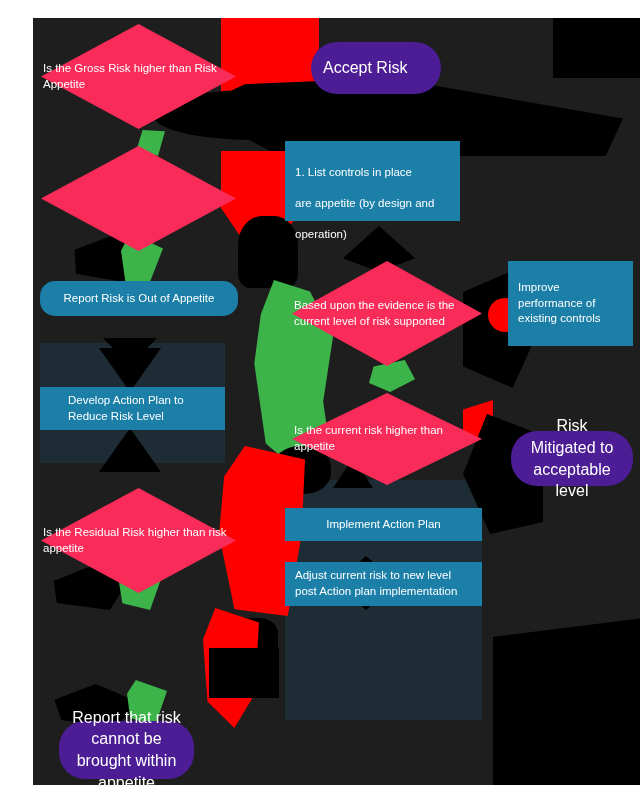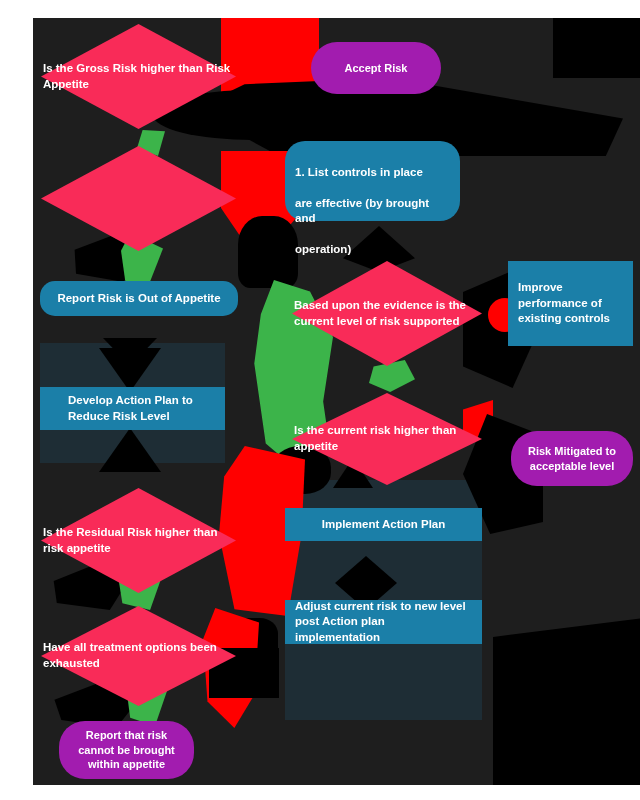--- a/index.html
+++ b/index.html
@@ -10,24 +10,24 @@
   
   .panel{position:absolute;background:#1e2d35;}
 
   
   .blob{position:absolute;}
   .blk{background:#000000;}
   .red{background:#ff0000;}
   .grn{background:#3cb44a;}
 
   
-  .node{position:absolute;display:flex;align-items:center;box-sizing:border-box;color:#ffffff;font-weight:bold;}
+  .node{position:absolute;display:flex;align-items:center;box-sizing:border-box;color:#ffffff;}
   .proc{background:#1b7fa8;padding:8px 10px;font-size:11.5px;line-height:1.35;}
   .proc.ctr{justify-content:center;text-align:center;}
-  .term{background:#a21caf;border-radius:26px;justify-content:center;text-align:center;font-size:11px;line-height:1.35;padding:6px 12px;}
+  .term{background:#4c1d95;border-radius:26px;text-align:center;font-size:16px;line-height:1.35;padding:6px 12px;}
   .dec{display:flex;align-items:center;justify-content:center;}
   .dec .dlabel{position:relative;z-index:3;font-size:11.5px;line-height:1.35;color:#ffffff;text-align:left;padding:0 2px;}
   .dshape{position:absolute;inset:0;background:#f92b58;clip-path:polygon(50% 0%,100% 50%,50% 100%,0% 50%);z-index:1;}
 </style>
 </head>
 <body>
 
 <div id="stage">
   <div class="canvas">
 
@@ -76,24 +76,24 @@
     </div>
 
     <div class="node term" style="left:278px;top:24px;width:130px;height:52px;">
       <span>Accept Risk</span>
     </div>
 
     <div class="node dec" style="left:8px;top:128px;width:195px;height:105px;">
       <div class="dshape"></div>
     </div>
 
-    <div class="node proc" style="left:252px;top:123px;width:175px;height:80px;align-items:flex-start;border-radius:20px;">
+    <div class="node proc" style="left:252px;top:123px;width:175px;height:80px;align-items:flex-start;">
       <div style="white-space:pre-line;">
         <div>1. List controls in place</div>
-        <div>are effective (by brought and</div>
+        <div>are appetite (by design and</div>
         <div>operation)</div>
       </div>
     </div>
 
     <div class="node proc ctr" style="left:7px;top:263px;width:198px;height:35px;border-radius:15px;">
       <span>Report Risk is Out of Appetite</span>
     </div>
 
     <div class="node dec" style="left:259px;top:243px;width:190px;height:105px;">
       <div class="dshape"></div>
@@ -119,27 +119,23 @@
 
     <div class="node dec" style="left:8px;top:470px;width:195px;height:105px;">
       <div class="dshape"></div>
       <div class="dlabel">Is the Residual Risk higher than risk appetite</div>
     </div>
 
     <div class="node proc ctr" style="left:252px;top:490px;width:197px;height:33px;align-items:flex-end;">
       <span>Implement Action Plan</span>
     </div>
 
-    <div class="node proc" style="left:252px;top:582px;width:197px;height:44px;">
+    <div class="node proc" style="left:252px;top:544px;width:197px;height:44px;">
       <span>Adjust current risk to new level post Action plan implementation</span>
     </div>
 
-    <div class="node dec" style="left:8px;top:588px;width:195px;height:100px;">
-      <div class="dshape"></div>
-      <div class="dlabel">Have all treatment options been exhausted</div>
-    </div>
 
     <div class="node term" style="left:26px;top:703px;width:135px;height:58px;">
       <span>Report that risk cannot be brought within appetite</span>
     </div>
 
   </div>
 </div>
 
 </body></html>

